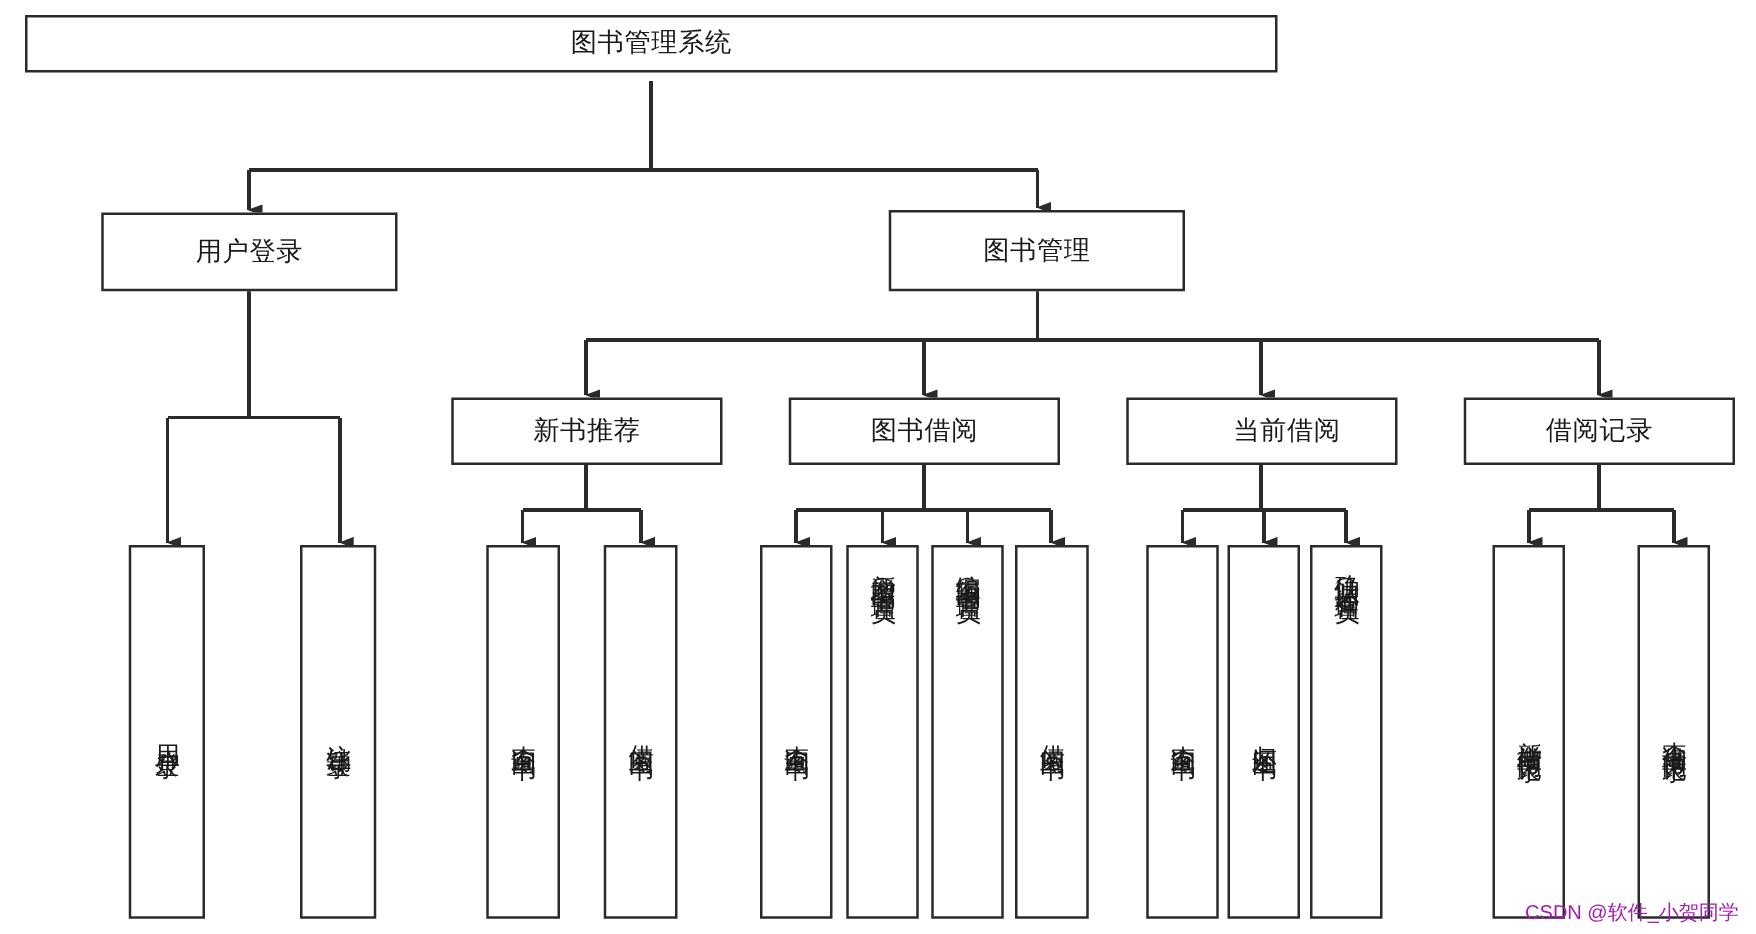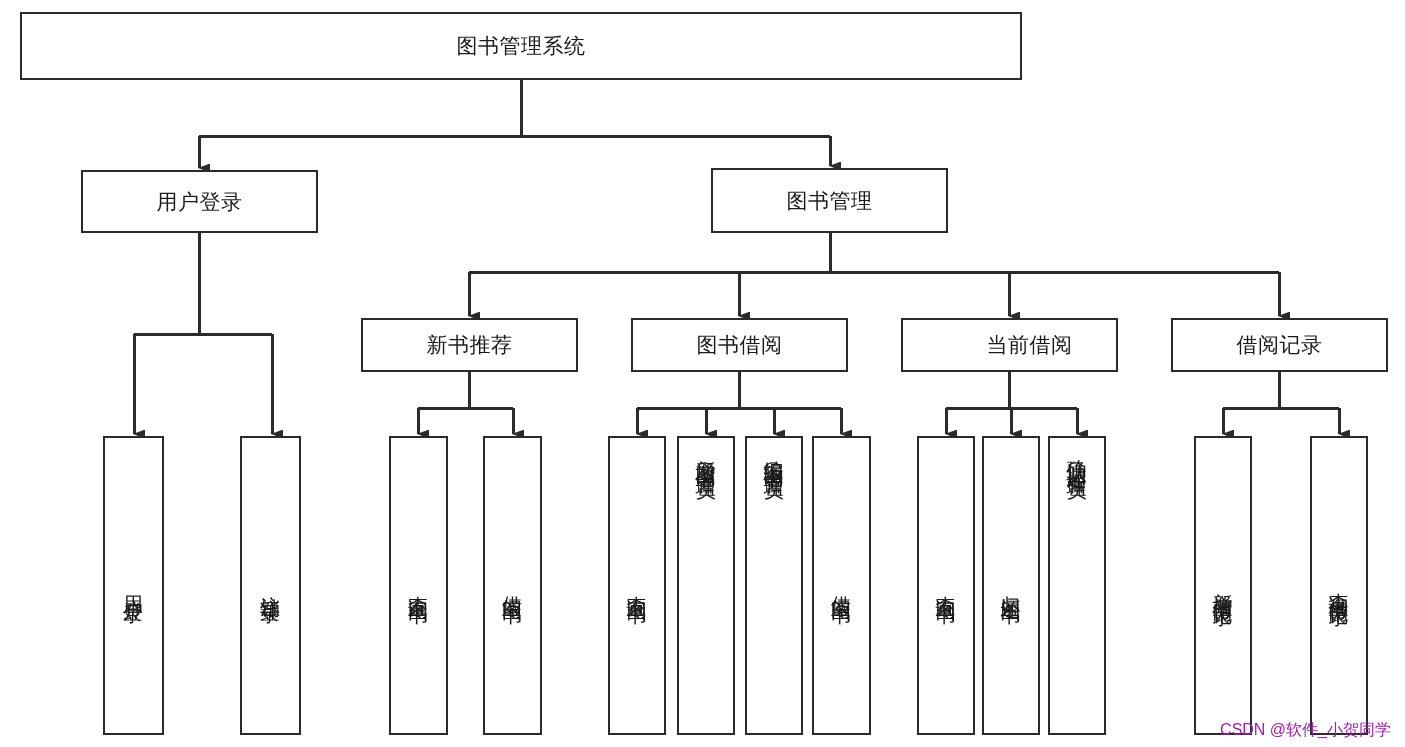--- a/index.html
+++ b/index.html
@@ -121,21 +121,21 @@
       <path d="M1011,408 L1011,434" marker-end="url(#arrowhead)"></path>
       <path d="M1077,408 L1077,434" marker-end="url(#arrowhead)"></path>
 
       <path d="M1279,372 L1279,408"></path>
       <path d="M1223,408 L1339,408"></path>
       <path d="M1223,408 L1223,434" marker-end="url(#arrowhead)"></path>
       <path d="M1339,408 L1339,434" marker-end="url(#arrowhead)"></path>
     </g>
   </svg>
 
-  <div class="node-box" id="node-root" style="left: 20px; top: 12px; width: 1002px; height: 68px;">
+  <div class="node-box" id="node-root" style="left: 20px; top: 12px; width: 1002px; height: 46px;">
     <span class="node-label-h">图书管理系统</span>
   </div>
 
   <div class="node-box" id="node-user-login" style="left: 81px; top: 170px; width: 237px; height: 63px;">
     <span class="node-label-h">用户登录</span>
   </div>
   <div class="node-box" id="node-book-management" style="left: 711px; top: 168px; width: 237px; height: 65px;">
     <span class="node-label-h">图书管理</span>
   </div>
 

